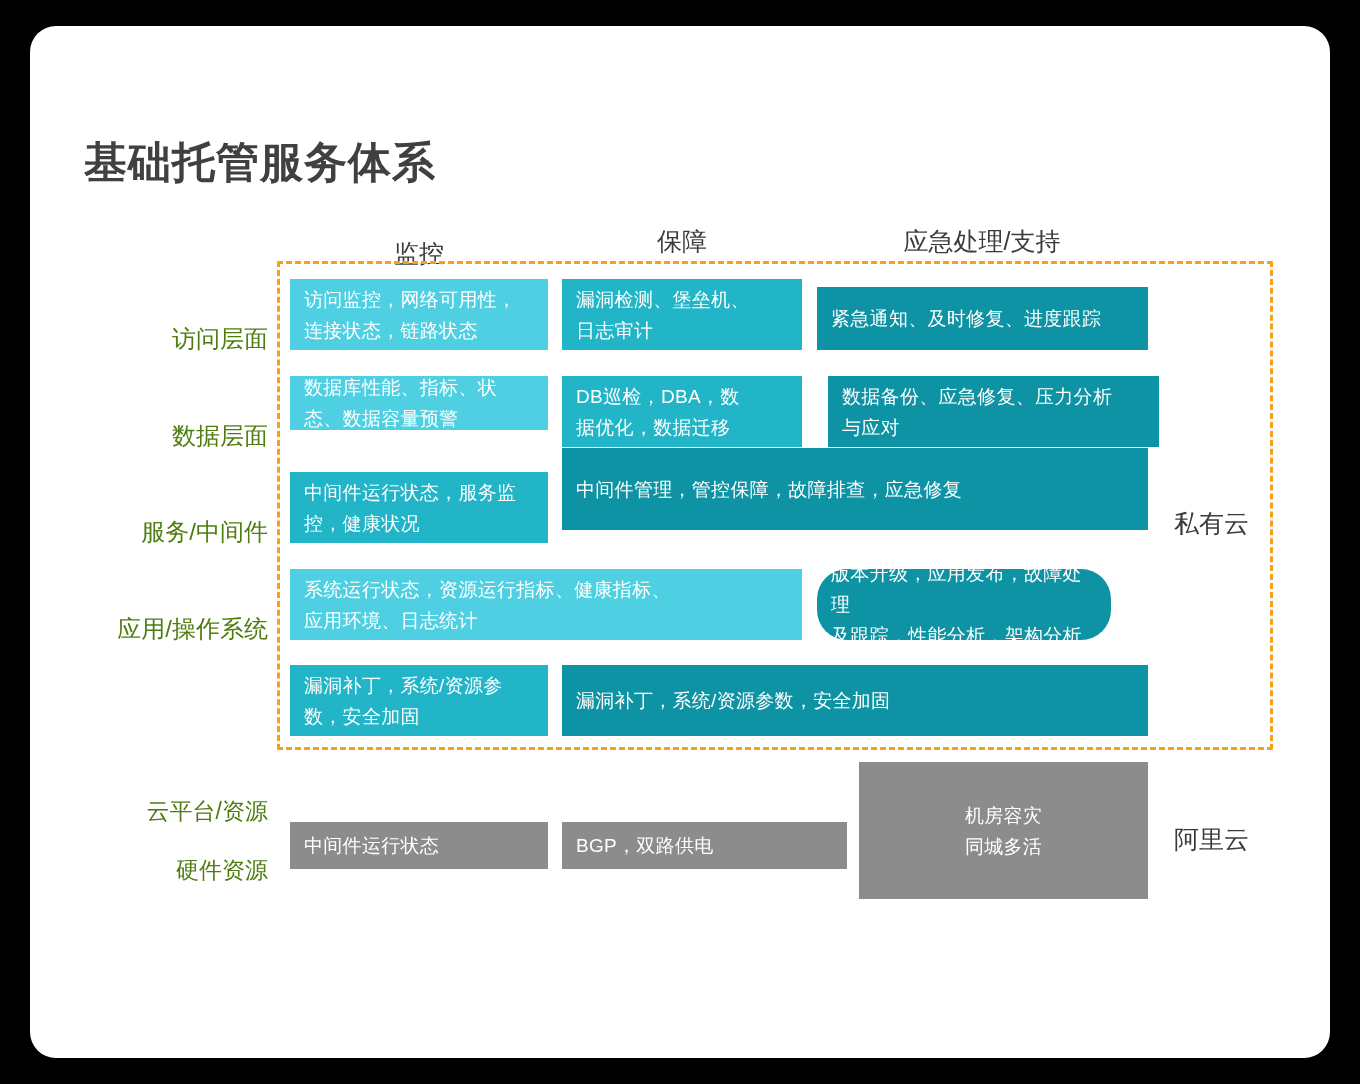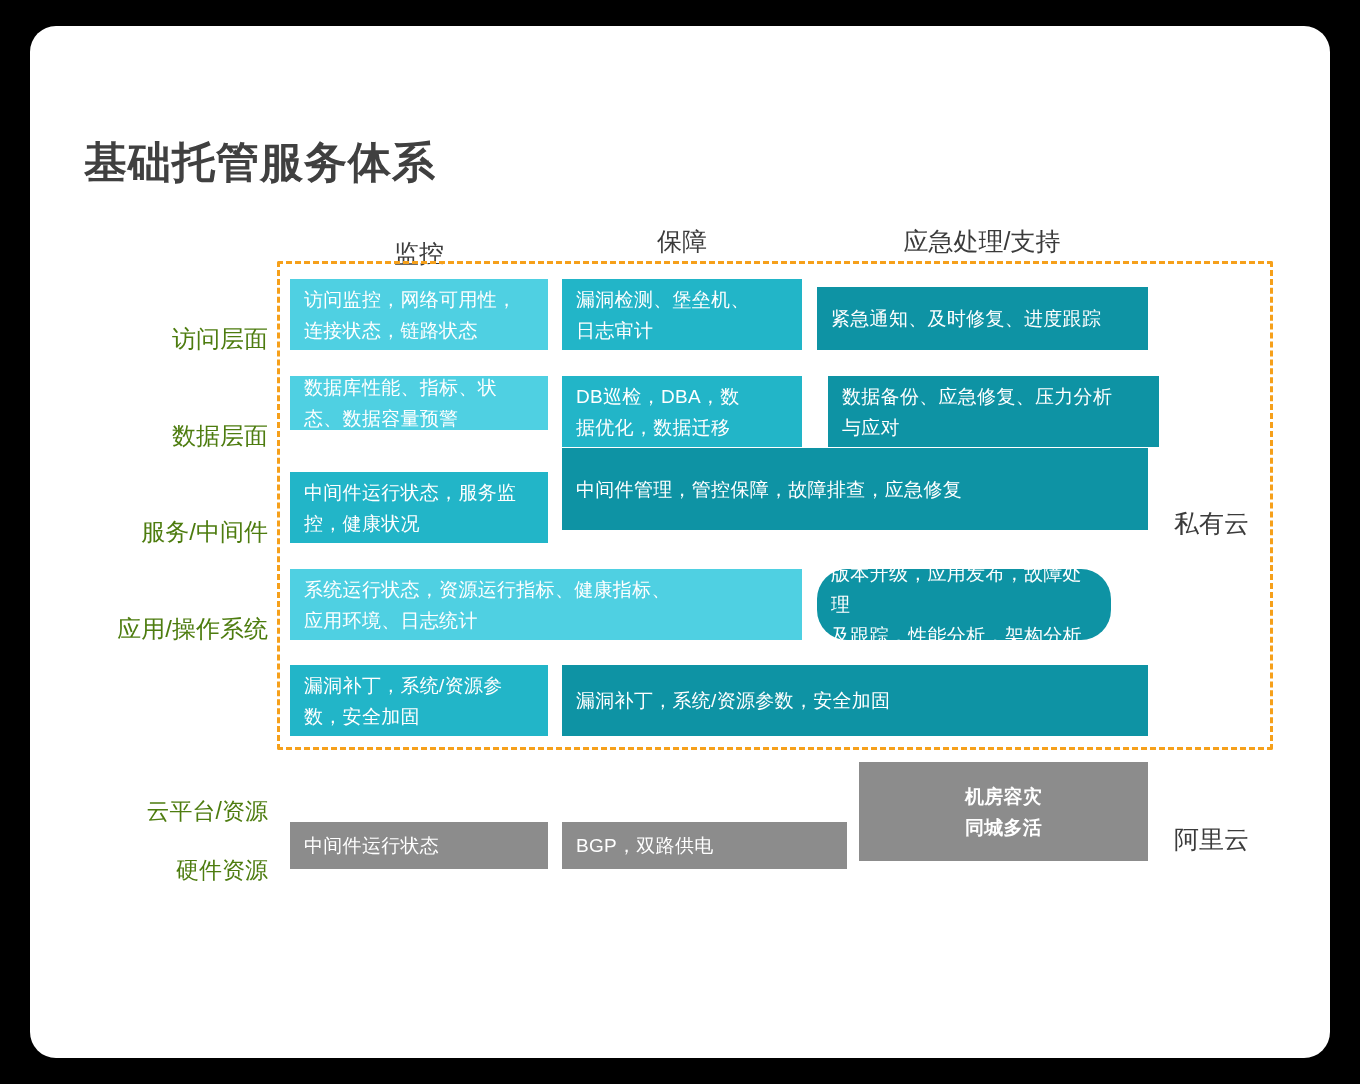--- a/index.html
+++ b/index.html
@@ -110,20 +110,20 @@
 
   <div class="cell c-light" style="left:260px;top:543px;width:512px;height:71px;">系统运行状态，资源运行指标、健康指标、
 应用环境、日志统计</div>
   <div class="cell c-dark" style="left:787px;top:543px;width:294px;height:71px;border-radius:30px;">版本升级，应用发布，故障处理
 及跟踪，性能分析，架构分析</div>
 
   <div class="cell c-mid" style="left:260px;top:639px;width:258px;height:71px;">漏洞补丁，系统/资源参
 数，安全加固</div>
   <div class="cell c-dark" style="left:532px;top:639px;width:586px;height:71px;">漏洞补丁，系统/资源参数，安全加固</div>
 
-  <div class="cell c-gray center" style="left:829px;top:736px;width:289px;height:99px;font-weight:bold;">机房容灾
+  <div class="cell c-gray center" style="left:829px;top:736px;width:289px;height:137px;">机房容灾
 同城多活</div>
 
   <div class="cell c-gray" style="left:260px;top:796px;width:258px;height:47px;">中间件运行状态</div>
   <div class="cell c-gray" style="left:532px;top:796px;width:285px;height:47px;">BGP，双路供电</div>
 
  </div>
 </div>
 
 </body></html>

